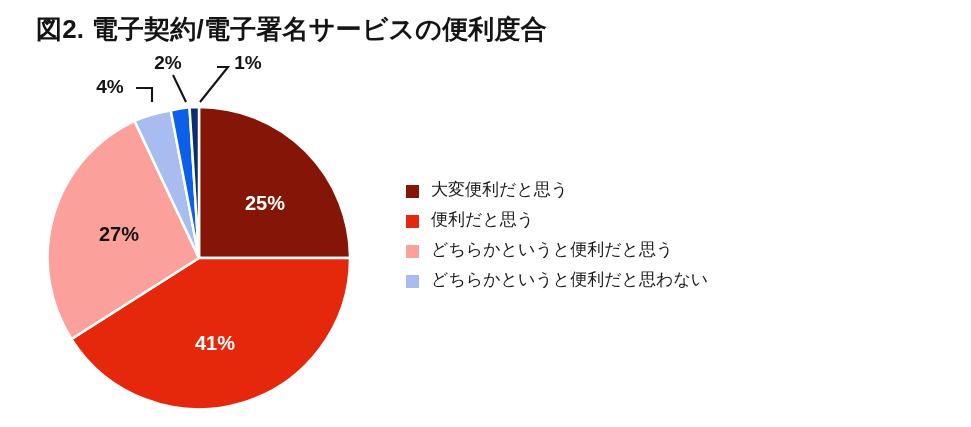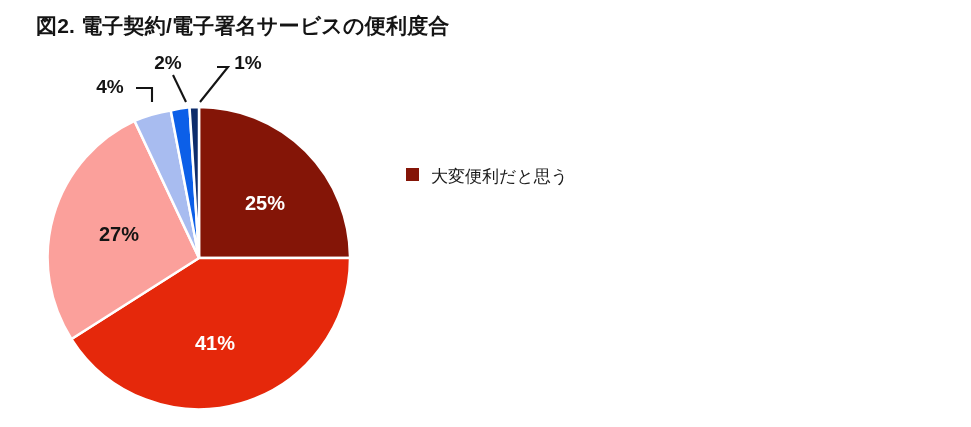--- a/index.html
+++ b/index.html
@@ -17,21 +17,21 @@
   }
   #figure-root {
     position: absolute;
     inset: 0;
     background: #ffffff;
   }
   #chart-title {
     position: absolute;
     left: 36px;
     top: 12px;
-    font-size: 21px;
+    font-size: 26px;
     font-weight: 700;
     letter-spacing: 0.2px;
     color: #141414;
     white-space: nowrap;
   }
   #pie-area {
     position: absolute;
     left: 0px;
     top: 40px;
     width: 400px;
@@ -59,21 +59,21 @@
     stroke-linejoin: miter;
   }
   #legend {
     position: absolute;
     left: 406px;
     top: 168px;
     width: 430px;
   }
   .legend-row {
     display: flex;
-    align-items: flex-start;
+    align-items: flex-end;
     height: 30px;
   }
   .legend-swatch {
     width: 13px;
     height: 13px;
     flex: 0 0 auto;
     margin-right: 12px;
   }
   .legend-text {
     font-size: 17px;
@@ -124,20 +124,32 @@
     </svg>
   </div>
 
   <div id="legend">
 
     <div class="legend-row">
       <span class="legend-swatch" style="background: rgb(132, 21, 7);"></span>
       <span class="legend-text">大変便利だと思う</span>
     </div>
 
+    <div class="legend-row">
+      <span class="legend-swatch" style="background: rgb(229, 40, 11);"></span>
+      <span class="legend-text">便利だと思う</span>
+    </div>
 
+    <div class="legend-row">
+      <span class="legend-swatch" style="background: rgb(251, 160, 155);"></span>
+      <span class="legend-text">どちらかというと便利だと思う</span>
+    </div>
 
+    <div class="legend-row">
+      <span class="legend-swatch" style="background: rgb(168, 188, 240);"></span>
+      <span class="legend-text">どちらかというと便利だと思わない</span>
+    </div>
 
 
 
   </div>
 
 </div>
 
 </body></html>

